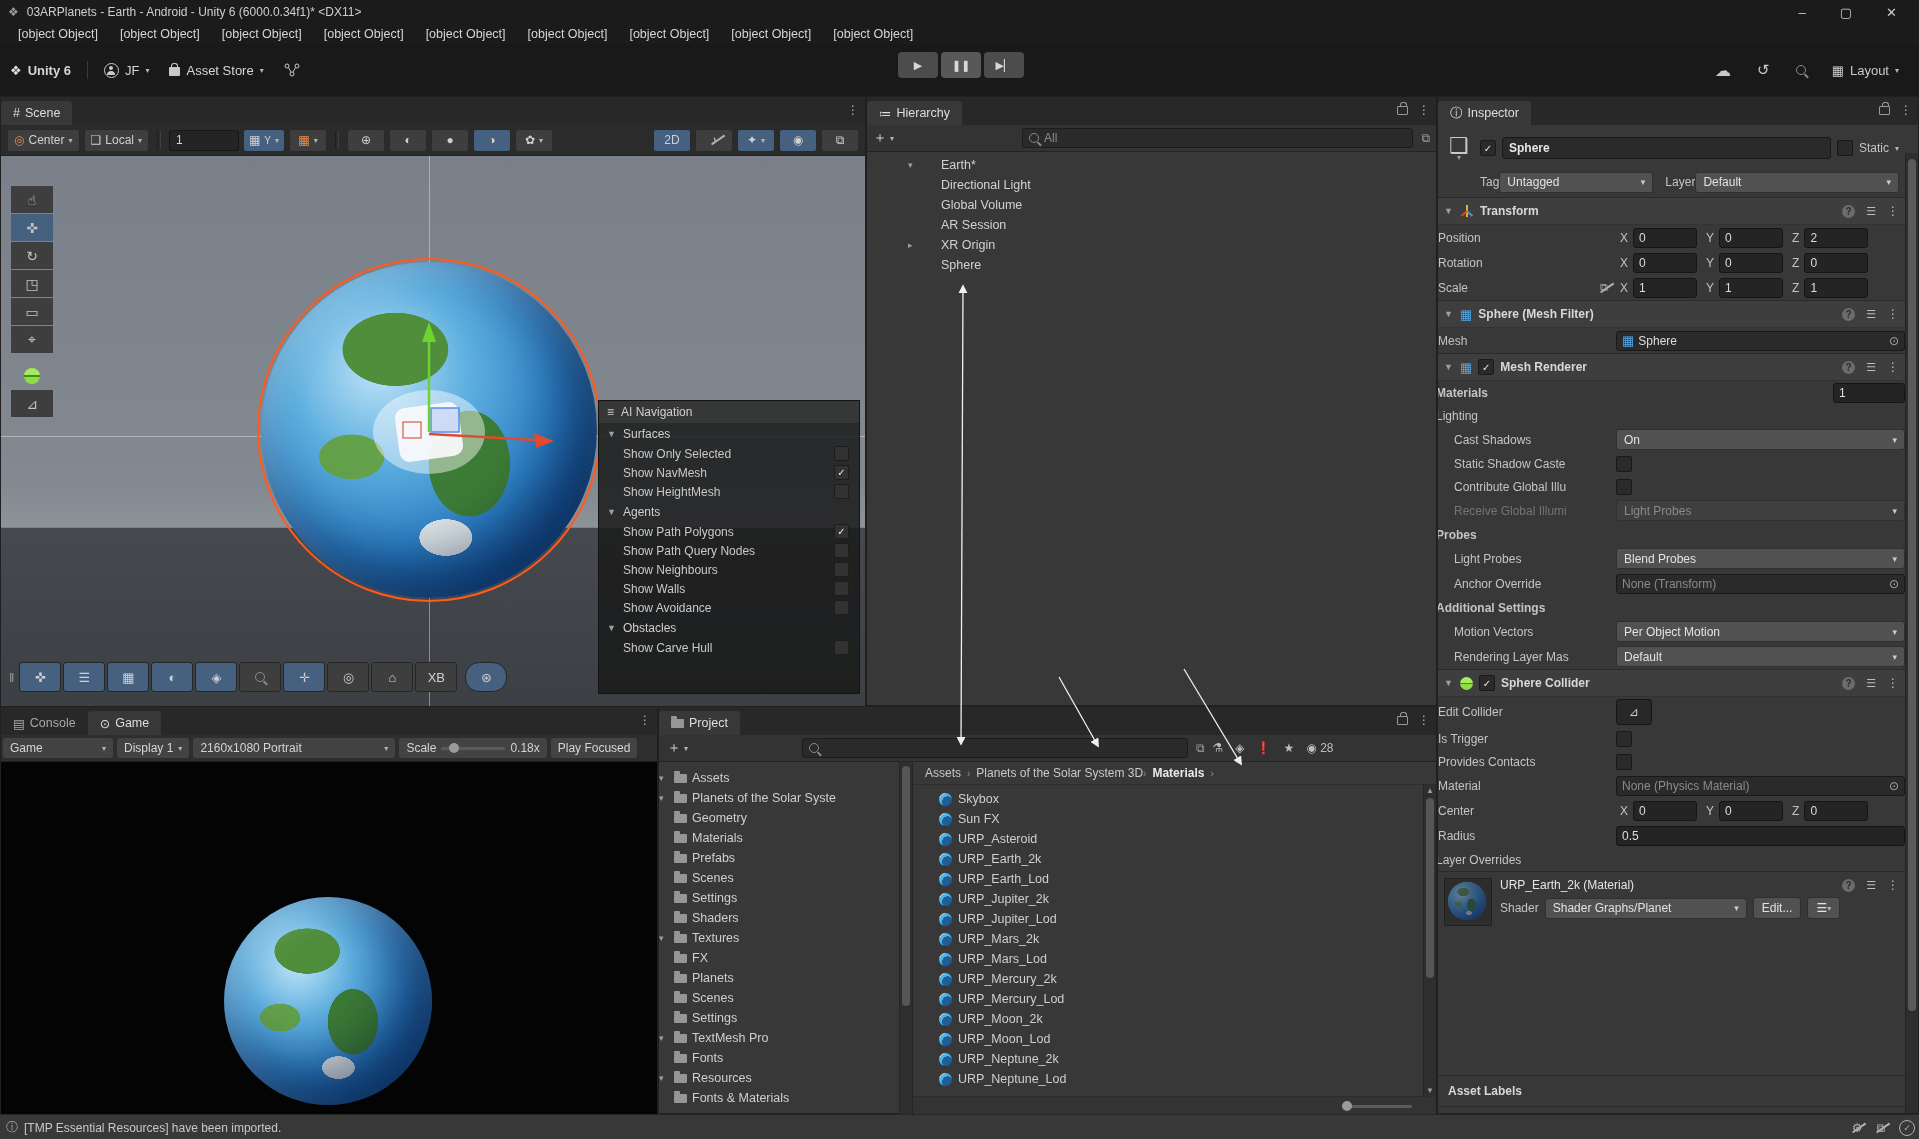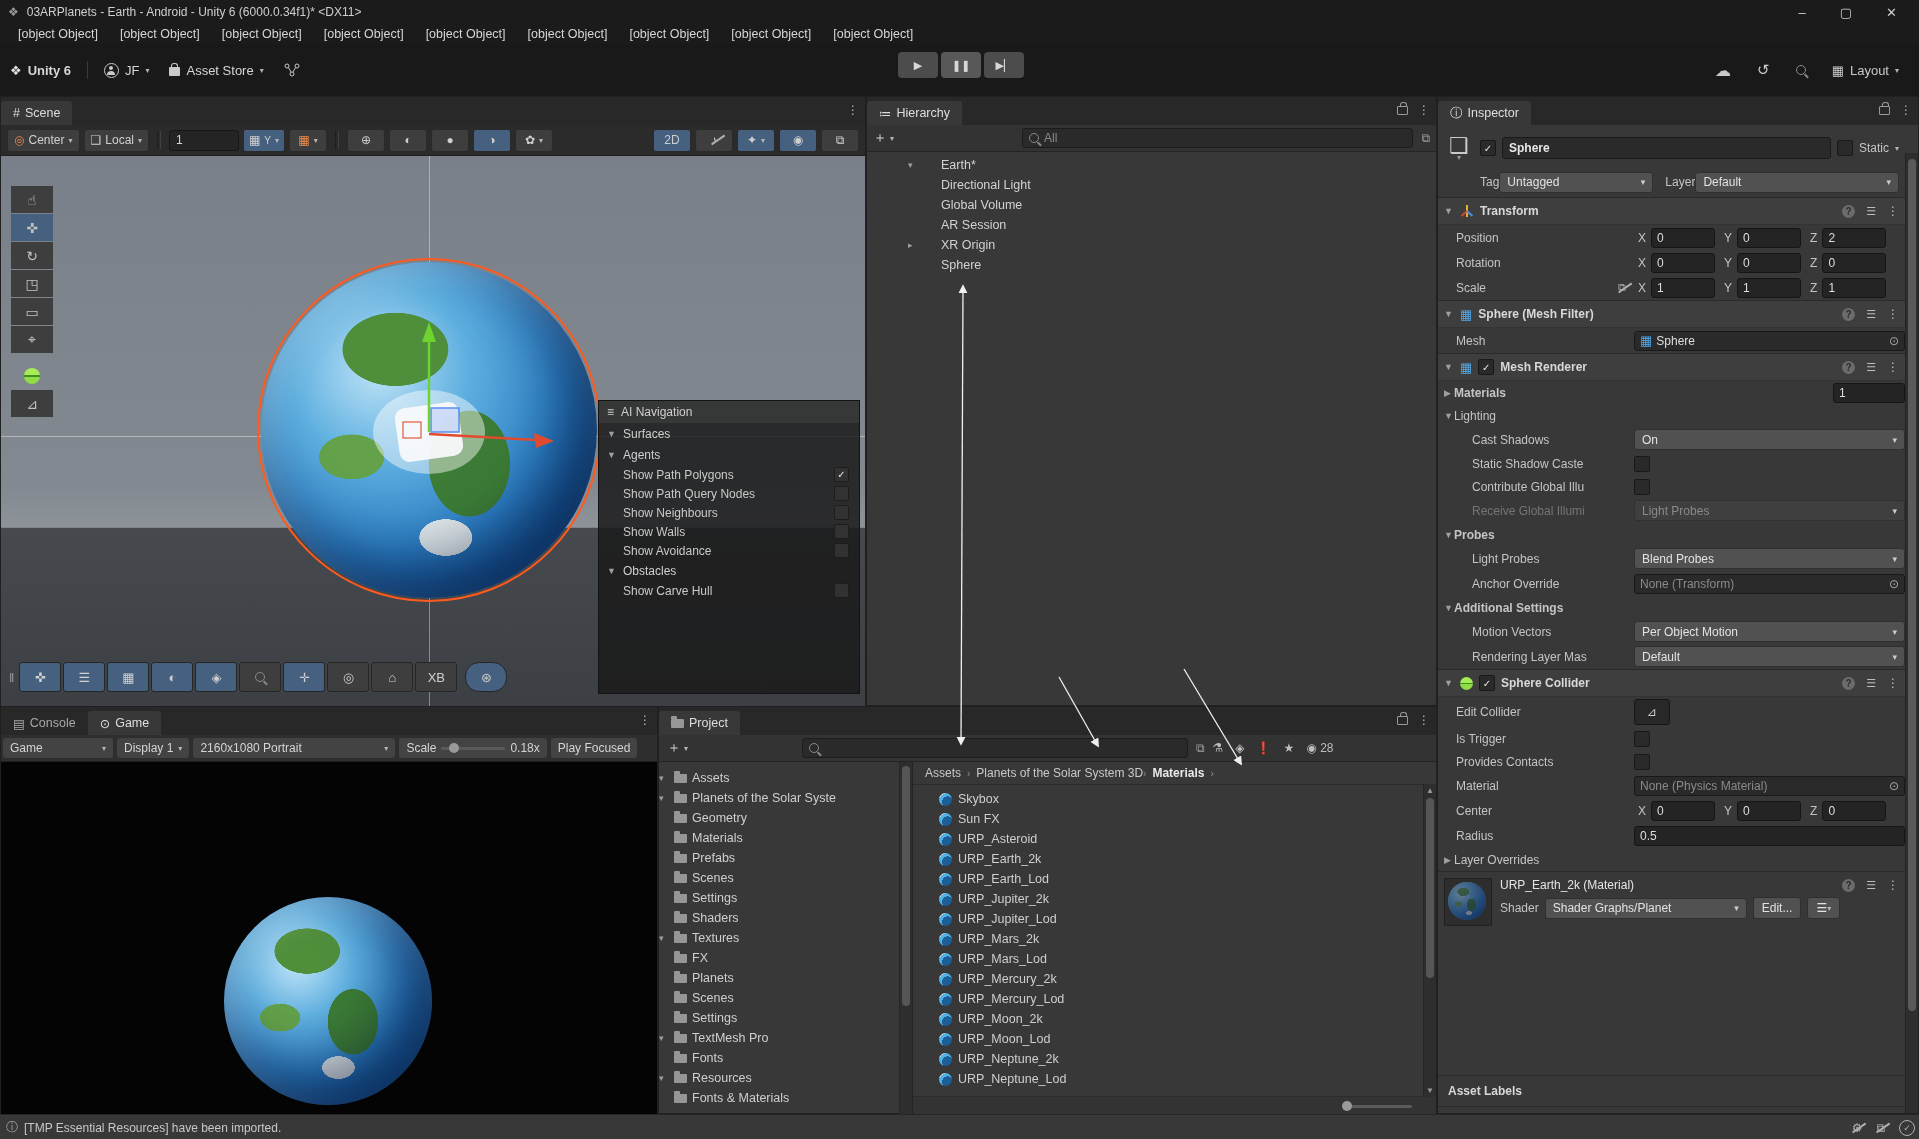--- a/index.html
+++ b/index.html
@@ -99,21 +99,21 @@
   .lbl-sm{color:#c4c4c4}
   .dropdown{height:19px;background:#515151;border:1px solid #303030;border-radius:3px;display:flex;align-items:center;padding:0 7px;color:#e2e2e2;position:relative}
   .dropdown::after{content:"▾";font-size:9px;color:#cdcdcd;margin-left:auto;padding-left:8px}
   .dd-tag{width:138px}
   .dd-layer{flex:1}
   .comp-h{height:26px;background:#3e3e3e;border-top:1px solid #2a2a2a;border-bottom:1px solid #333;display:flex;align-items:center;gap:6px;padding:0 6px}
   .comp-title{font-weight:bold;color:#d8d8d8}
   .comp-right{margin-left:auto;display:flex;gap:11px;align-items:center;color:#bdbdbd}
   .help-ico{width:13px;height:13px;border-radius:50%;background:#6c6c6c;color:#2c2c2c;font-size:10px;font-weight:bold;display:flex;align-items:center;justify-content:center}
   .preset-ico::before{content:"☰";font-size:11px}
-  .irow{height:25px;display:flex;align-items:center;padding-left:18px}
+  .irow{height:25px;display:flex;align-items:center;}
   .irow.h23{height:23px}
   .ilabel{width:178px;flex:none;color:#c4c4c4;white-space:nowrap;overflow:hidden}
   .ilabel.ind{padding-left:16px;width:162px}
   .irow.dis .ilabel{color:#757575}
   .irow.dis .dropdown{background:#3f3f3f;color:#8a8a8a}
   .axis{display:flex;align-items:center;gap:5px;flex:1}
   .axlbl{color:#c4c4c4;margin-left:4px}
   .numfield{height:18px;background:#242424;border:1px solid #151515;border-radius:3px;display:flex;align-items:center;padding:0 5px;color:#dedede;width:52px}
   .numfield.grow{flex:1;width:auto}
   .objfield{flex:1;height:18px;background:#2a2a2a;border:1px solid #191919;border-radius:3px;display:flex;align-items:center;gap:4px;padding:0 5px;color:#dedede}
@@ -343,20 +343,35 @@
         <span>≡</span>
         <span>AI Navigation</span>
       </div>
       <div>
 
       <div>
             <div class="nav-sec">
               <span class="tri">▼</span>
               <span>Surfaces</span>
             </div>
+            <div>
+
+            <div class="nav-item">
+                  <span>Show Only Selected</span>
+                  <span class="nav-chk" data-on=""></span>
+                </div>
+              <div class="nav-item">
+                  <span>Show NavMesh</span>
+                  <span class="nav-chk" data-on="1"></span>
+                </div>
+              <div class="nav-item">
+                  <span>Show HeightMesh</span>
+                  <span class="nav-chk" data-on=""></span>
+                </div>
+            </div>
           </div>
           <div>
             <div class="nav-sec">
               <span class="tri">▼</span>
               <span>Agents</span>
             </div>
             <div>
 
             <div class="nav-item">
                   <span>Show Path Polygons</span>

